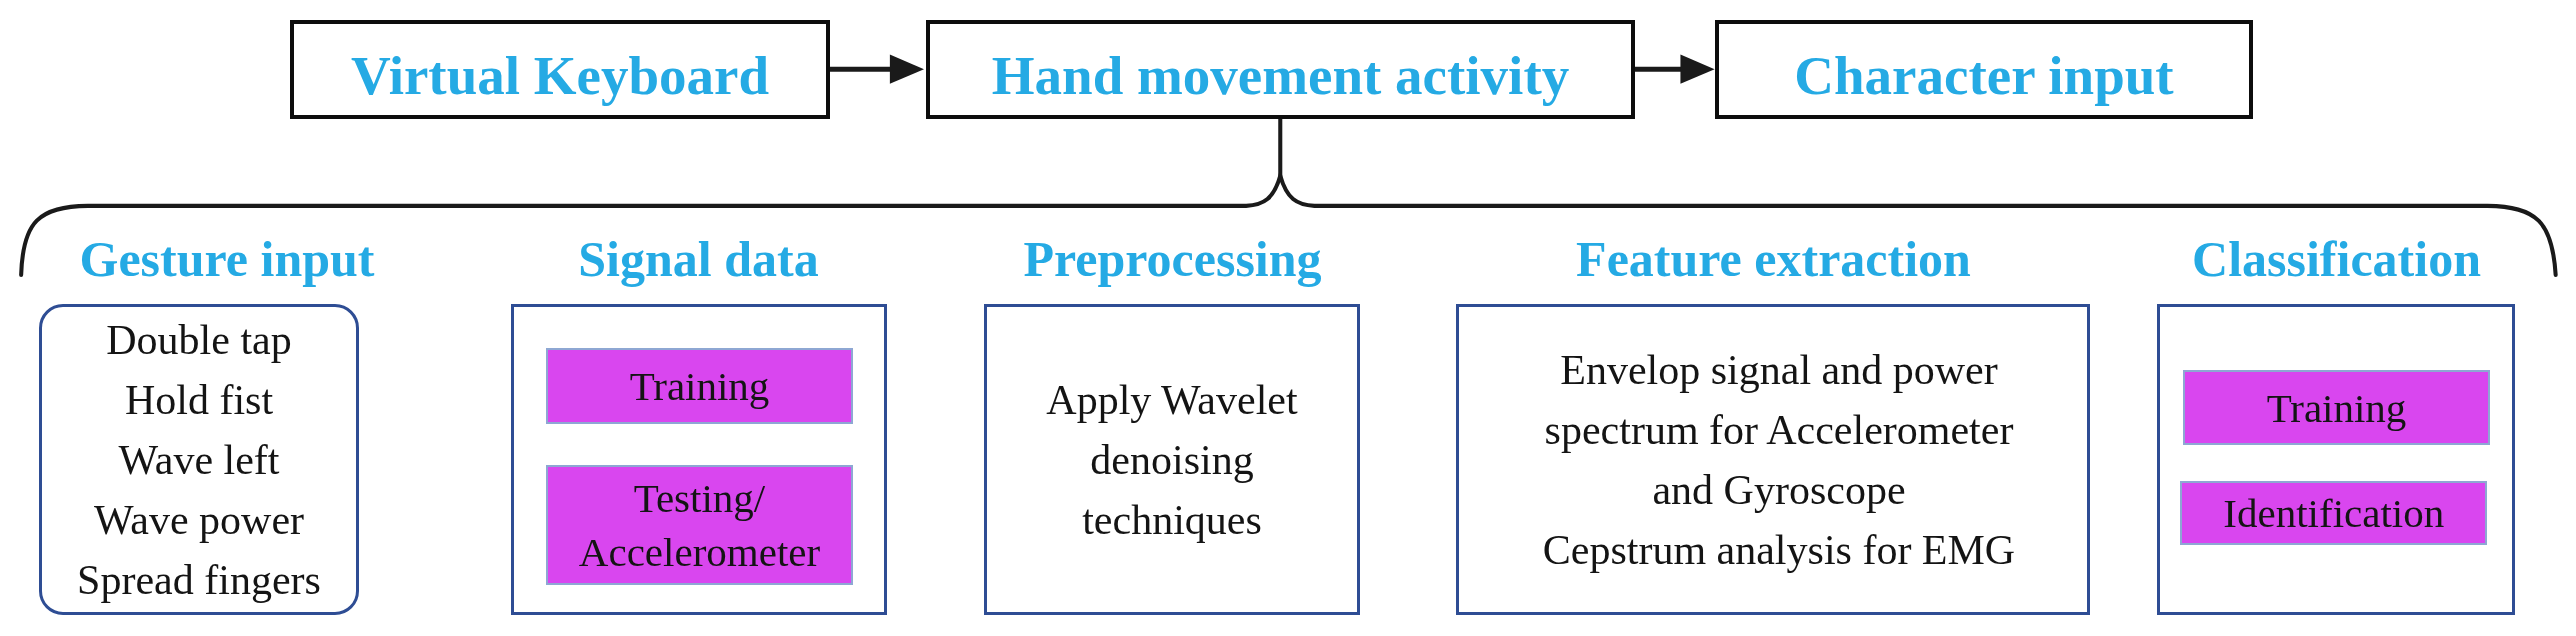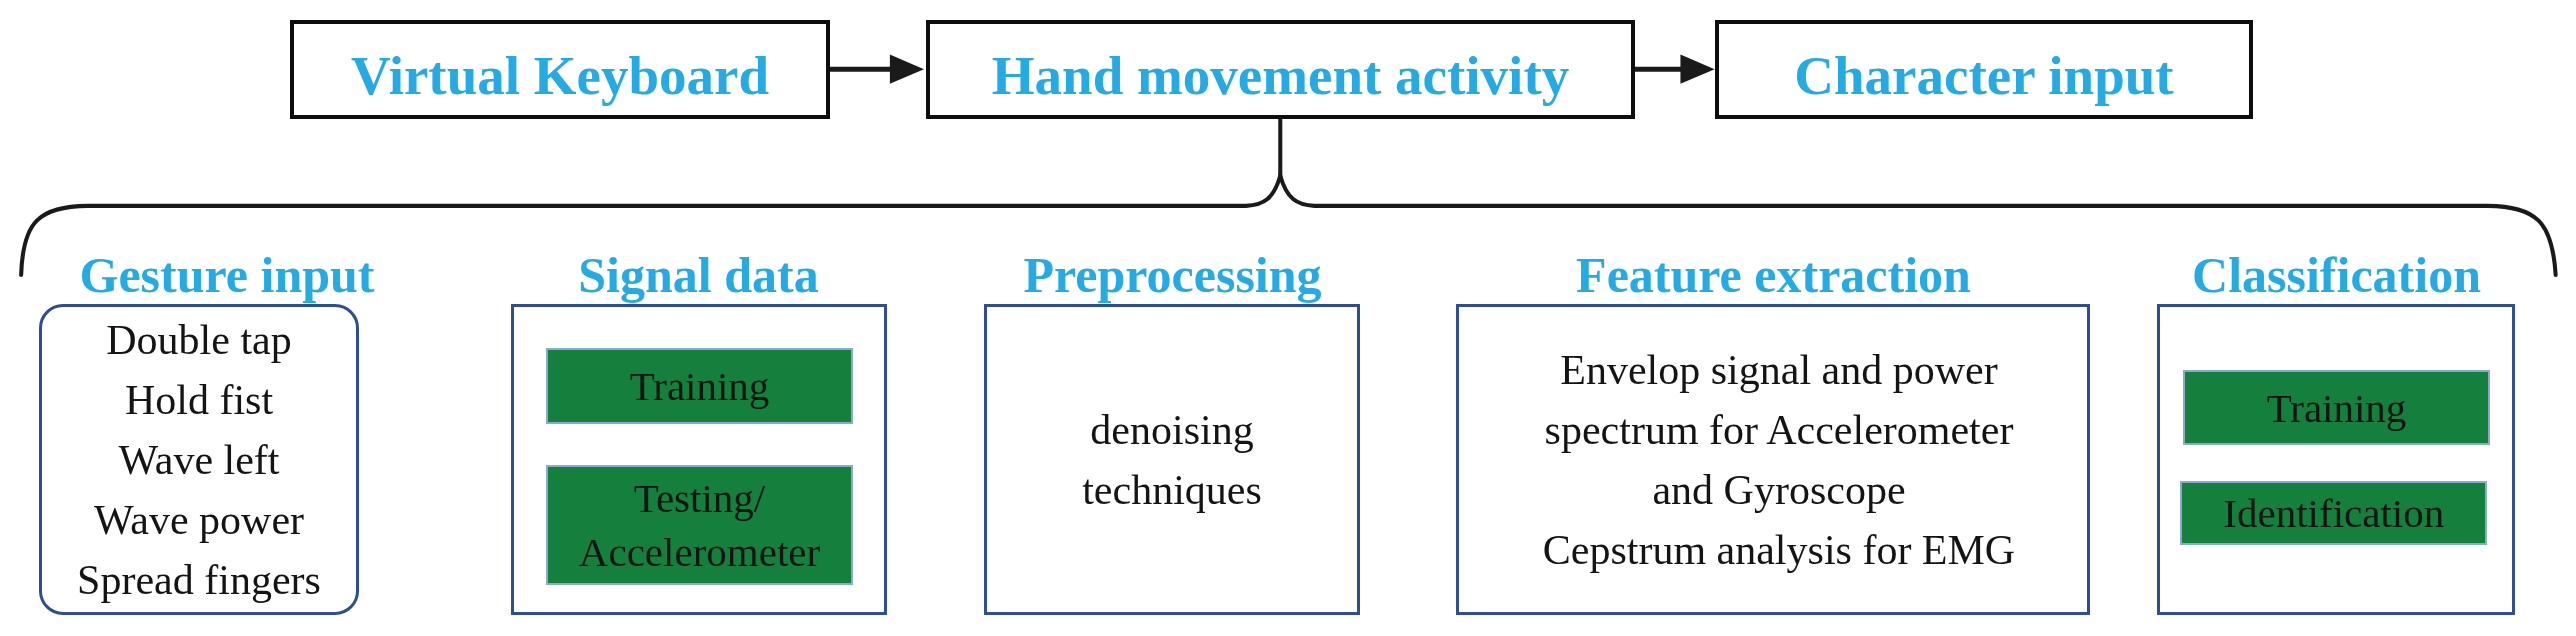--- a/index.html
+++ b/index.html
@@ -43,21 +43,20 @@
   .col-header {
     position: absolute;
     top: 229px;
     height: 60px;
     line-height: 60px;
     text-align: center;
     color: var(--accent, #25aae4);
     font-weight: bold;
     font-size: 50px;
     white-space: nowrap;
-    margin-top: 16px;
   }
   .obox {
     position: absolute;
     top: 304px;
     height: 311px;
     background: #ffffff;
     border: 3.3px solid var(--outer-border, #2e4d94);
     box-sizing: border-box;
   }
   .obox.center-lines {
@@ -68,21 +67,21 @@
   }
   .bodyline {
     font-size: 42px;
     line-height: 60px;
     color: #141414;
     text-align: center;
     white-space: nowrap;
   }
   .ibox {
     position: absolute;
-    background: #15803d;
+    background: #d946ef;
     border: 2.4px solid var(--inner-border, #8ea7d3);
     box-sizing: border-box;
     display: flex;
     flex-direction: column;
     align-items: center;
     justify-content: center;
   }
   .ibox .bodyline {
     font-size: 41px;
     line-height: 54px;
@@ -144,20 +143,21 @@
     <div class="ibox" style="left:32px; top:41px; width:307px; height:76px;">
       <div class="bodyline">Training</div>
     </div>
     <div class="ibox" style="left:32px; top:158px; width:307px; height:120px;">
       <div class="bodyline">Testing/</div>
       <div class="bodyline">Accelerometer</div>
     </div>
   </div>
 
   <div class="obox center-lines" style="left:984px; width:376px;">
+    <div class="bodyline">Apply Wavelet</div>
     <div class="bodyline">denoising</div>
     <div class="bodyline">techniques</div>
   </div>
 
   <div class="obox center-lines" style="left:1456px; width:634px;padding-left:12px;">
     <div class="bodyline">Envelop signal and power</div>
     <div class="bodyline">spectrum for Accelerometer</div>
     <div class="bodyline">and Gyroscope</div>
     <div class="bodyline">Cepstrum analysis for EMG</div>
   </div>

